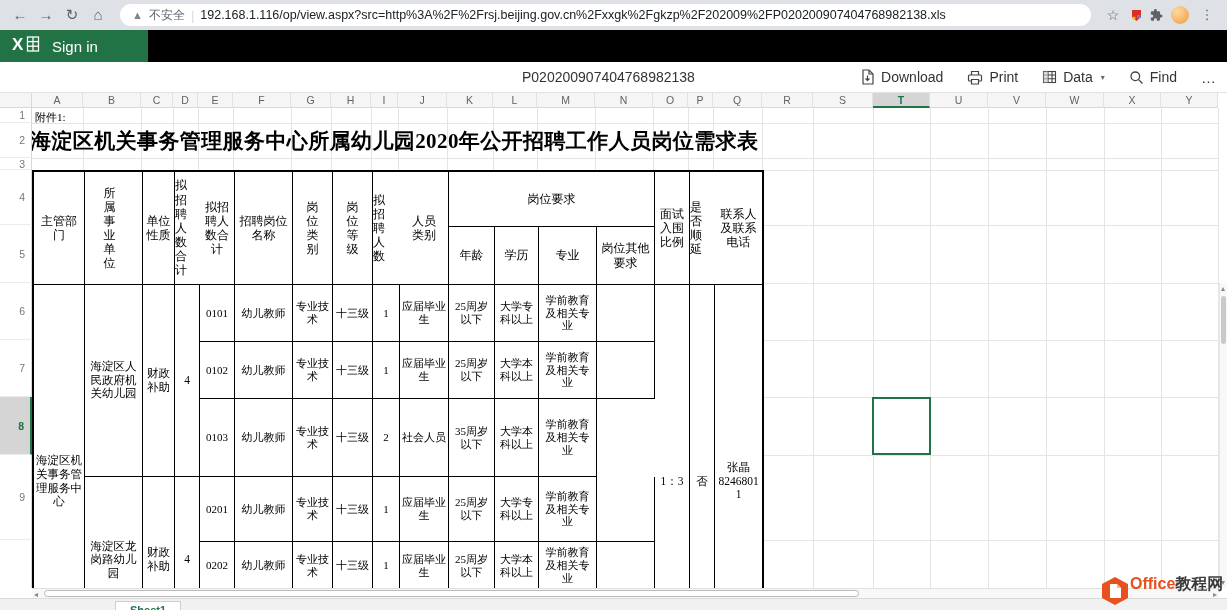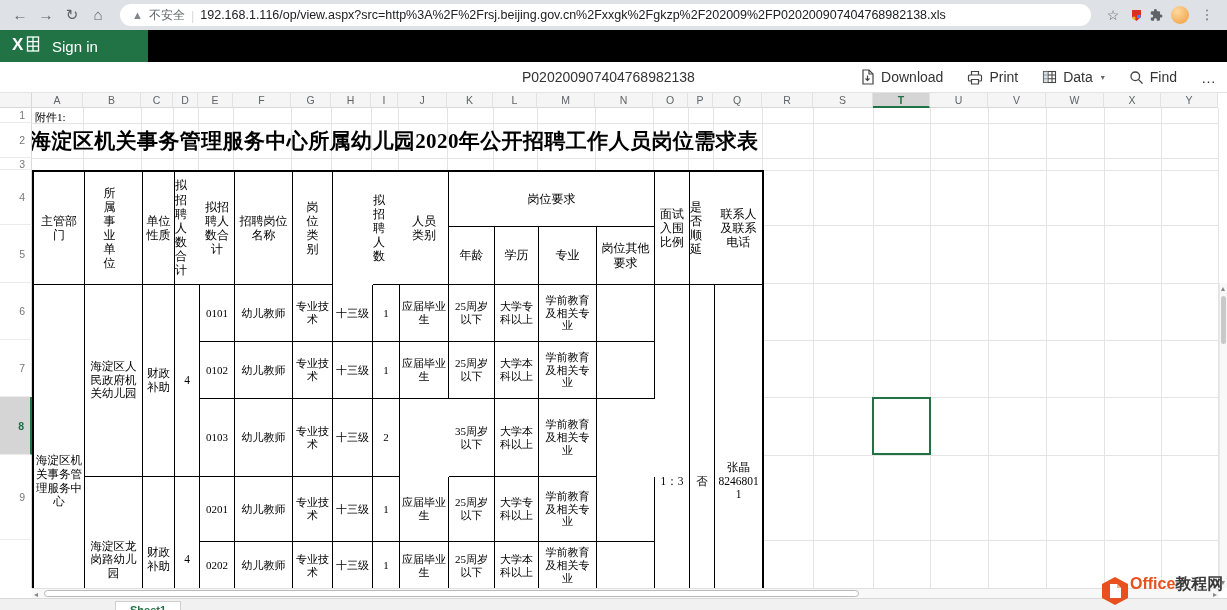--- a/index.html
+++ b/index.html
@@ -213,20 +213,21 @@
     <div class="main-title">海淀区机关事务管理服务中心所属幼儿园2020年公开招聘工作人员岗位需求表</div>
 
     <div class="xtable" id="xtable">
       <div class="tc hc" style="grid-area:1/1/3/2">主管部门</div>
       <div class="tc hc p14" style="grid-area:1/2/3/3">所属事业单位</div>
       <div class="tc hc" style="grid-area:1/3/3/4">单位性质</div>
       <div class="tc hc np" style="grid-area:1/4/3/5">拟招聘人数合计</div>
       <div class="tc hc" style="grid-area:1/5/3/6">拟招聘人数合计</div>
       <div class="tc hc" style="grid-area:1/6/3/7">招聘岗位名称</div>
       <div class="tc hc p8" style="grid-area:1/7/3/8">岗位类别</div>
+      <div class="tc hc p8" style="grid-area:1/8/3/9">岗位等级</div>
       <div class="tc hc np" style="grid-area:1/9/3/10">拟招聘人数</div>
       <div class="tc hc p11" style="grid-area:1/10/3/11">人员类别</div>
       <div class="tc hc" style="grid-area:1/11/2/15">岗位要求</div>
       <div class="tc hc" style="grid-area:2/11/3/12">年龄</div>
       <div class="tc hc" style="grid-area:2/12/3/13">学历</div>
       <div class="tc hc" style="grid-area:2/13/3/14">专业</div>
       <div class="tc hc" style="grid-area:2/14/3/15">岗位其他要求</div>
       <div class="tc hc" style="grid-area:1/15/3/16">面试入围比例</div>
       <div class="tc hc np" style="grid-area:1/16/3/17">是否顺延</div>
       <div class="tc hc p5 lc" style="grid-area:1/17/3/18">联系人及联系电话</div>
@@ -260,20 +261,21 @@
         <div class="tc dc" style="grid-area: 4 / 10 / 5 / 11;">应届毕业生</div>
         <div class="tc dc" style="grid-area: 4 / 11 / 5 / 12;">25周岁以下</div>
         <div class="tc dc" style="grid-area: 4 / 12 / 5 / 13;">大学本科以上</div>
         <div class="tc dc" style="grid-area: 4 / 13 / 5 / 14;">学前教育及相关专业</div>
         <div class="tc dc oc" style="grid-area: 4 / 14 / 5 / 15;"></div>
         <div class="tc dc" style="grid-area: 5 / 5 / 6 / 6; text-align: right;">0103</div>
         <div class="tc dc" style="grid-area: 5 / 6 / 6 / 7;">幼儿教师</div>
         <div class="tc dc" style="grid-area: 5 / 7 / 6 / 8;">专业技术</div>
         <div class="tc dc" style="grid-area: 5 / 8 / 6 / 9;">十三级</div>
         <div class="tc dc" style="grid-area: 5 / 9 / 6 / 10;">2</div>
+        <div class="tc dc" style="grid-area: 5 / 10 / 6 / 11;">社会人员</div>
         <div class="tc dc" style="grid-area: 5 / 11 / 6 / 12;">35周岁以下</div>
         <div class="tc dc" style="grid-area: 5 / 12 / 6 / 13;">大学本科以上</div>
         <div class="tc dc" style="grid-area: 5 / 13 / 6 / 14;">学前教育及相关专业</div>
         <div class="tc dc" style="grid-area: 6 / 5 / 7 / 6;">0201</div>
         <div class="tc dc" style="grid-area: 6 / 6 / 7 / 7;">幼儿教师</div>
         <div class="tc dc" style="grid-area: 6 / 7 / 7 / 8;">专业技术</div>
         <div class="tc dc" style="grid-area: 6 / 8 / 7 / 9;">十三级</div>
         <div class="tc dc" style="grid-area: 6 / 9 / 7 / 10;">1</div>
         <div class="tc dc" style="grid-area: 6 / 10 / 7 / 11;">应届毕业生</div>
         <div class="tc dc" style="grid-area: 6 / 11 / 7 / 12;">25周岁以下</div>

